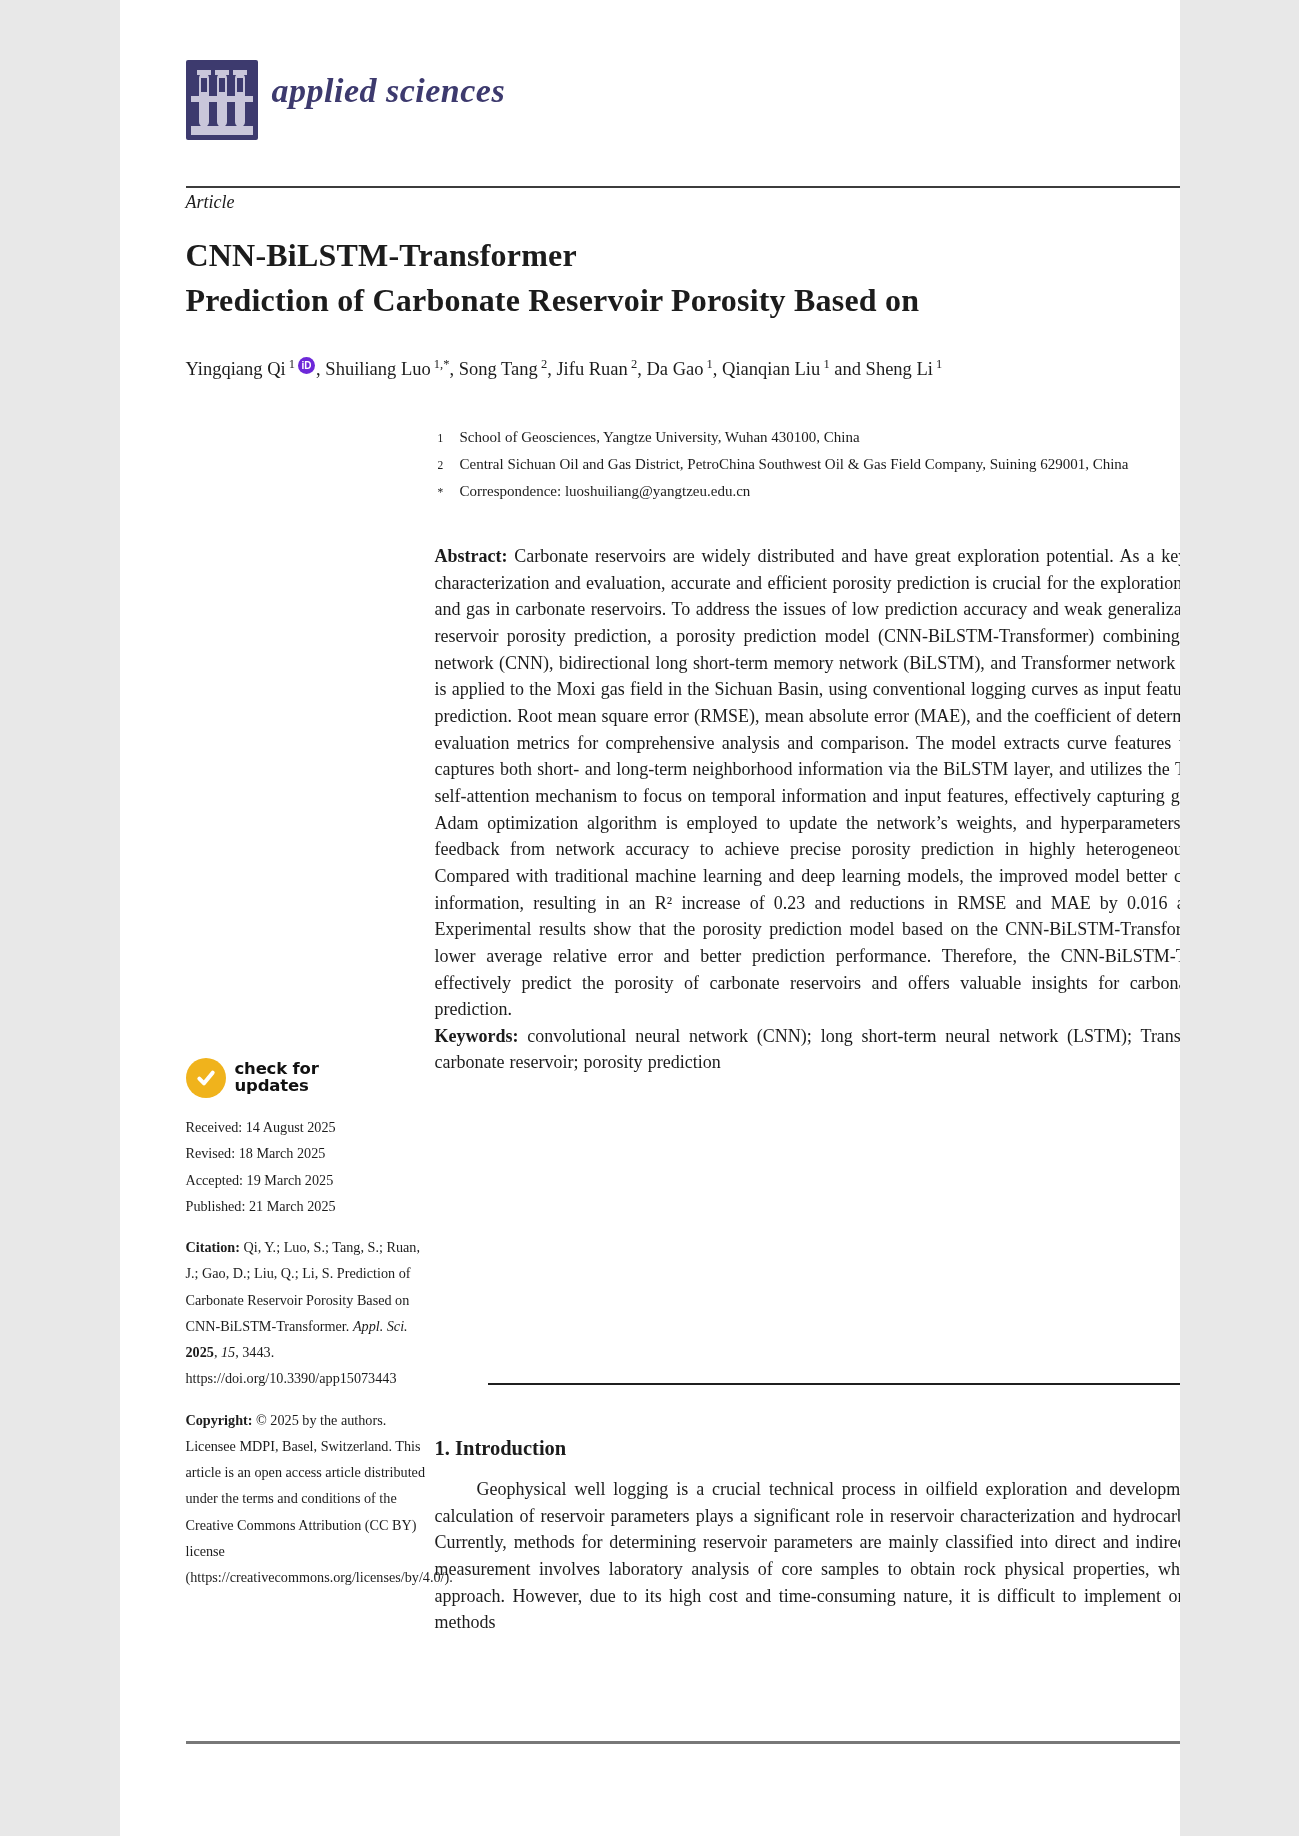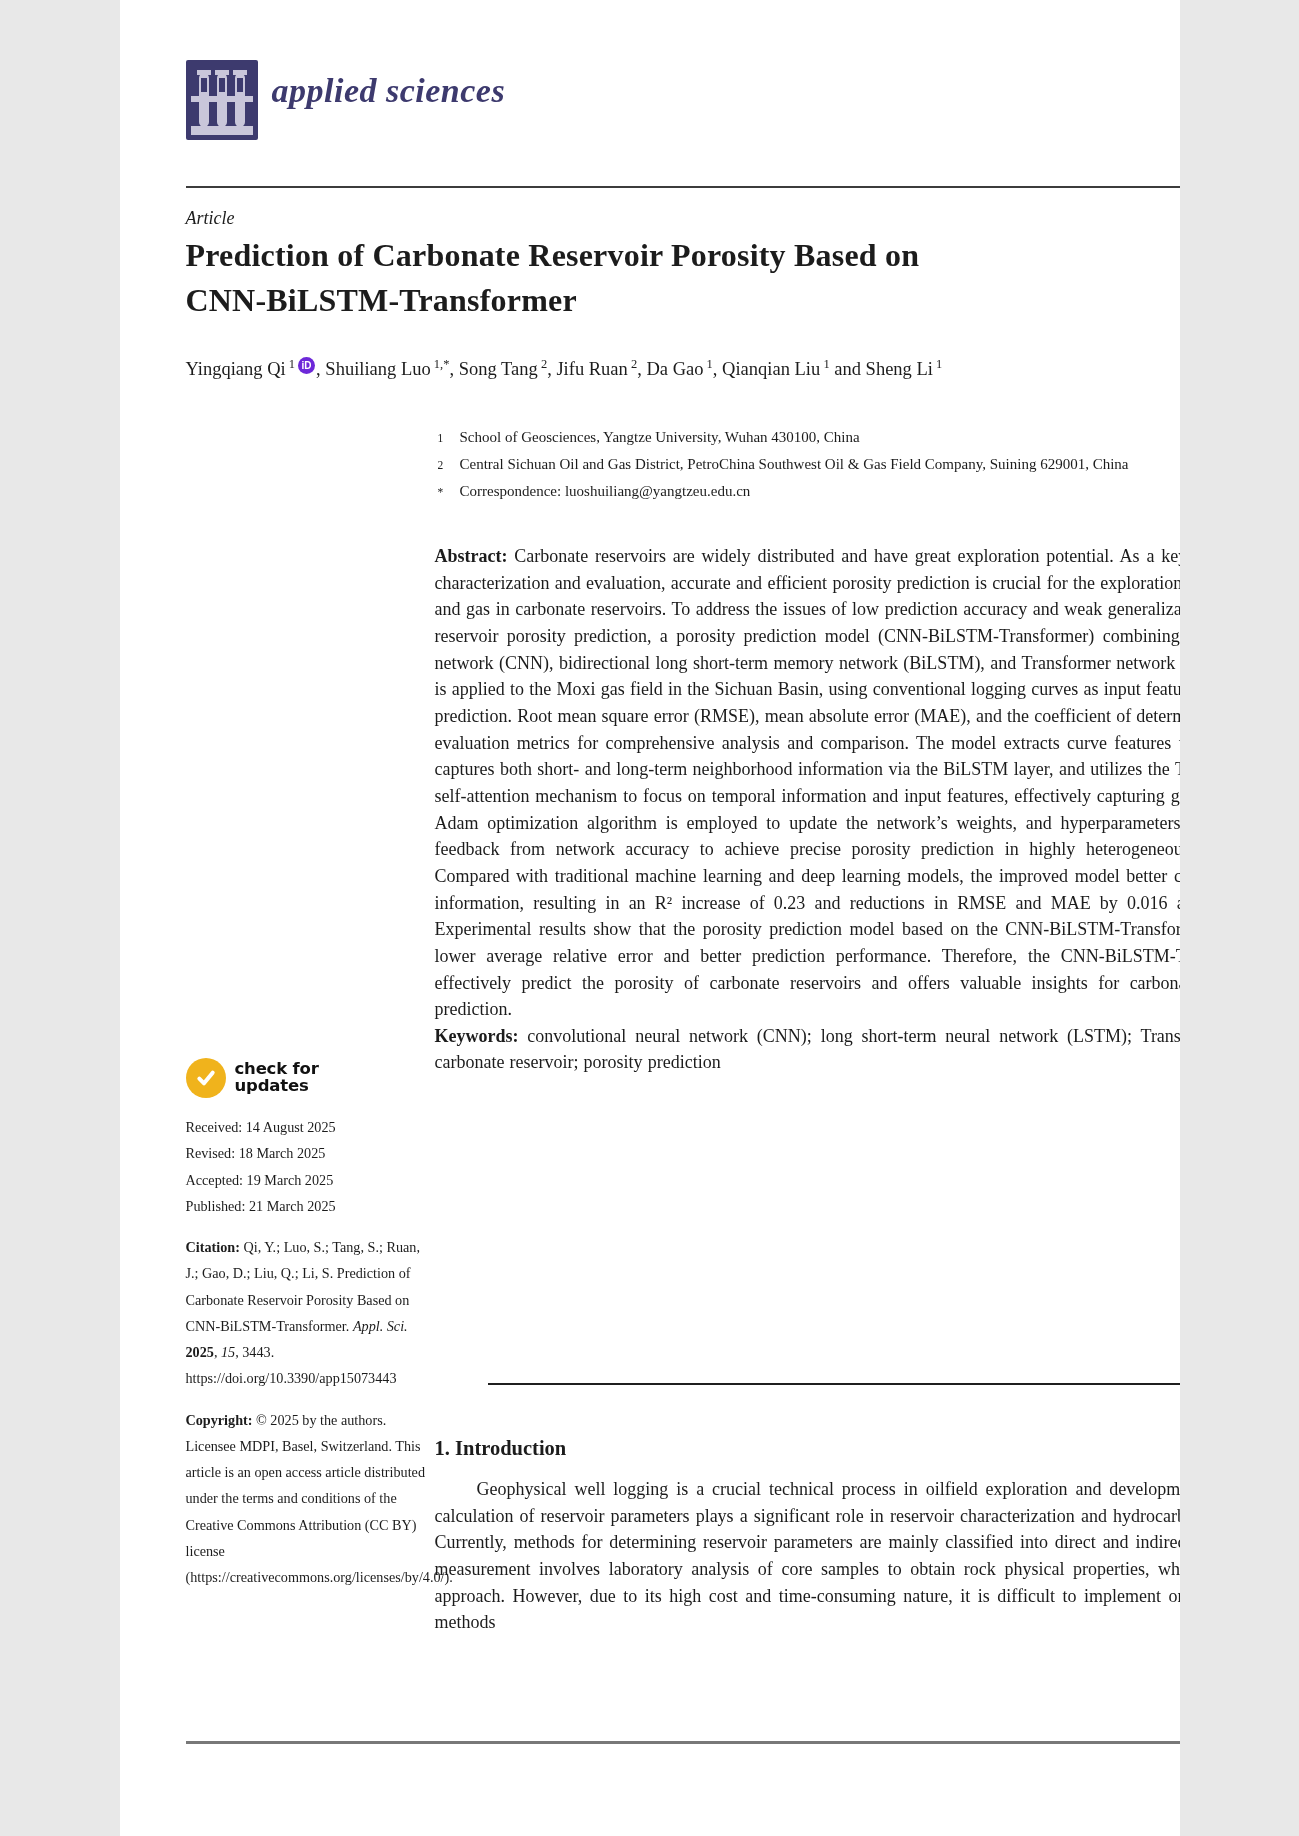--- a/index.html
+++ b/index.html
@@ -11,21 +11,21 @@
   }
   
   .logo-box{position:absolute;left:66px;top:60px;width:72px;height:80px;}
   .journal-wordmark{
     position:absolute;left:152px;top:72px;font-size:34px;font-weight:bold;font-style:italic;
     color:#3d3a6e;letter-spacing:.5px;
   }
   .mdpi-logo{position:absolute;left:1148px;top:60px;width:92px;height:86px;}
   .header-rule{position:absolute;left:66px;top:186px;width:1172px;height:2px;background:#3c3c3c;}
   
-  .article-label{position:absolute;left:66px;top:208px;font-size:18px;font-style:italic;}
+  .article-label{position:absolute;left:66px;top:192px;font-size:18px;font-style:italic;}
   .page-title{position:absolute;left:66px;top:233px;font-size:32px;font-weight:bold;line-height:45px;letter-spacing:.2px;}
   .authors-line{position:absolute;left:66px;top:357px;font-size:18.5px;}
   .author-sup{font-size:12.5px;}
   .orcid-badge{
     display:inline-block;width:17px;height:17px;border-radius:50%;background:#6d28d9;color:#fff;
     font-family:"Liberation Sans",sans-serif;font-weight:bold;font-size:10px;line-height:17px;
     text-align:center;vertical-align:6px;margin:0 1px 0 3px;cursor:pointer;
   }
   
   .affiliations{position:absolute;left:318px;top:424px;width:922px;font-size:15px;line-height:26px;}
@@ -87,22 +87,22 @@
         <line x1="6" y1="28" x2="6" y2="56"></line>
         <line x1="86" y1="28" x2="86" y2="56"></line>
       </g>
       <text x="46" y="52" text-anchor="middle" fill="#2b241c" font-family="Liberation Sans, sans-serif" font-weight="bold" font-size="27">MDPI</text>
     </svg>
   </div>
   <div class="header-rule"></div>
 
   <div class="article-label">Article</div>
   <div class="page-title">
+    <div>CNN-BiLSTM-Transformer</div>
     <div>Prediction of Carbonate Reservoir Porosity Based on</div>
-    <div>CNN-BiLSTM-Transformer</div>
   </div>
 
   <div class="authors-line"><span class="author-name">Yingqiang Qi</span><sup class="author-sup"> 1</sup><span class="orcid-badge">iD</span>, <span class="author-name">Shuiliang Luo</span><sup class="author-sup"> 1,*</sup>, <span class="author-name">Song Tang</span><sup class="author-sup"> 2</sup>, <span class="author-name">Jifu Ruan</span><sup class="author-sup"> 2</sup>, <span class="author-name">Da Gao</span><sup class="author-sup"> 1</sup>, <span class="author-name">Qianqian Liu</span><sup class="author-sup"> 1</sup> and <span class="author-name">Sheng Li</span><sup class="author-sup"> 1</sup></div>
 
   <div class="affiliations">
       <div class="aff-row">
         <span class="aff-marker">1</span>
         <span class="aff-text">School of Geosciences, Yangtze University, Wuhan 430100, China</span>
       </div>
       <div class="aff-row">

